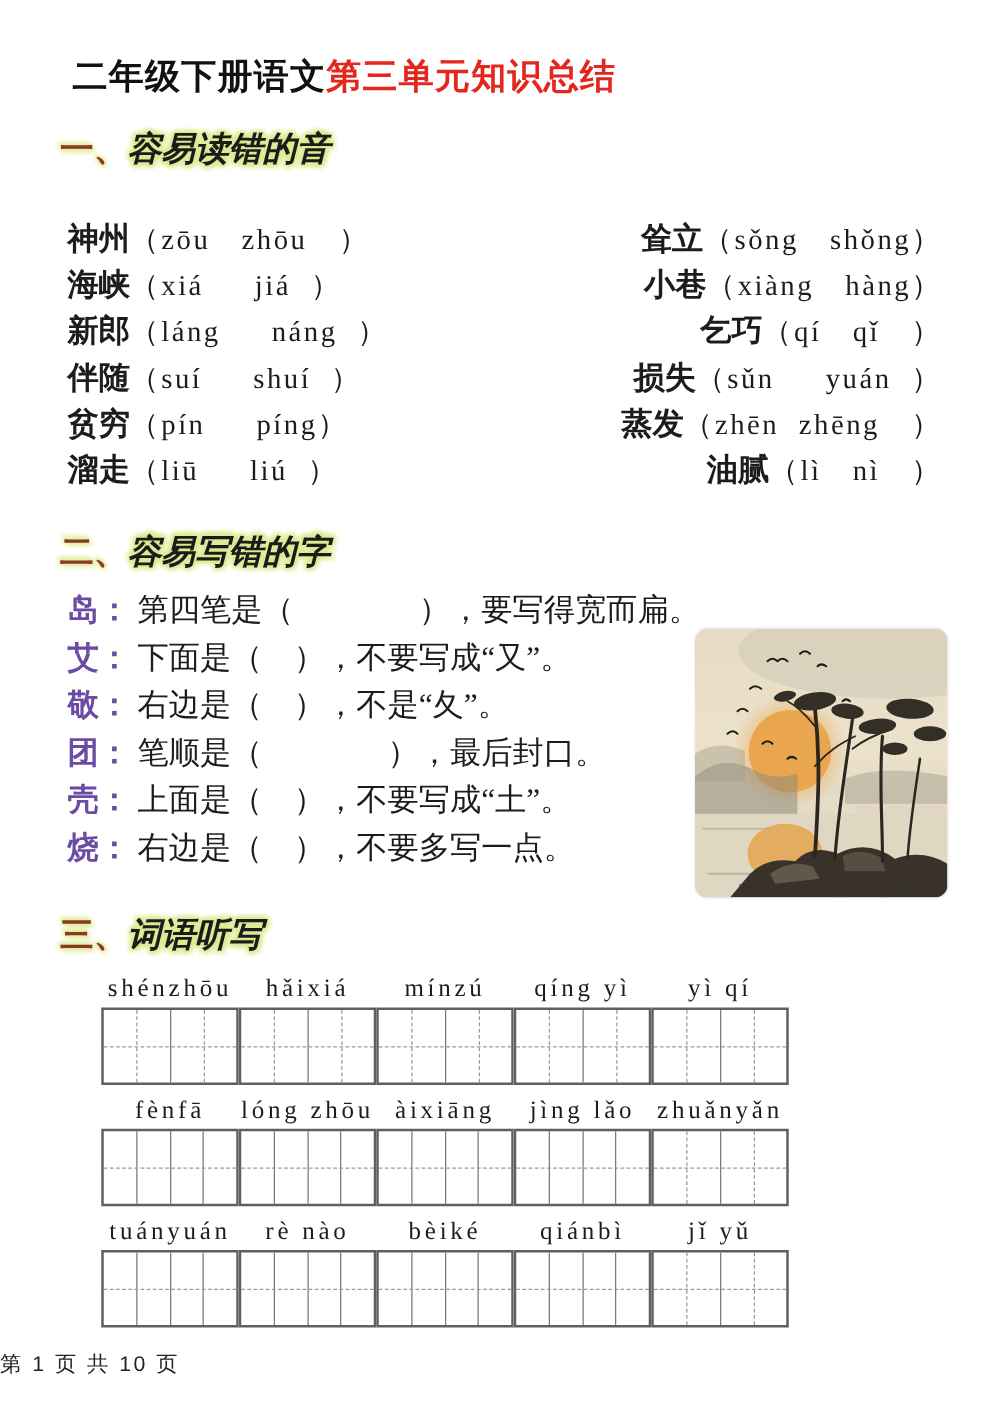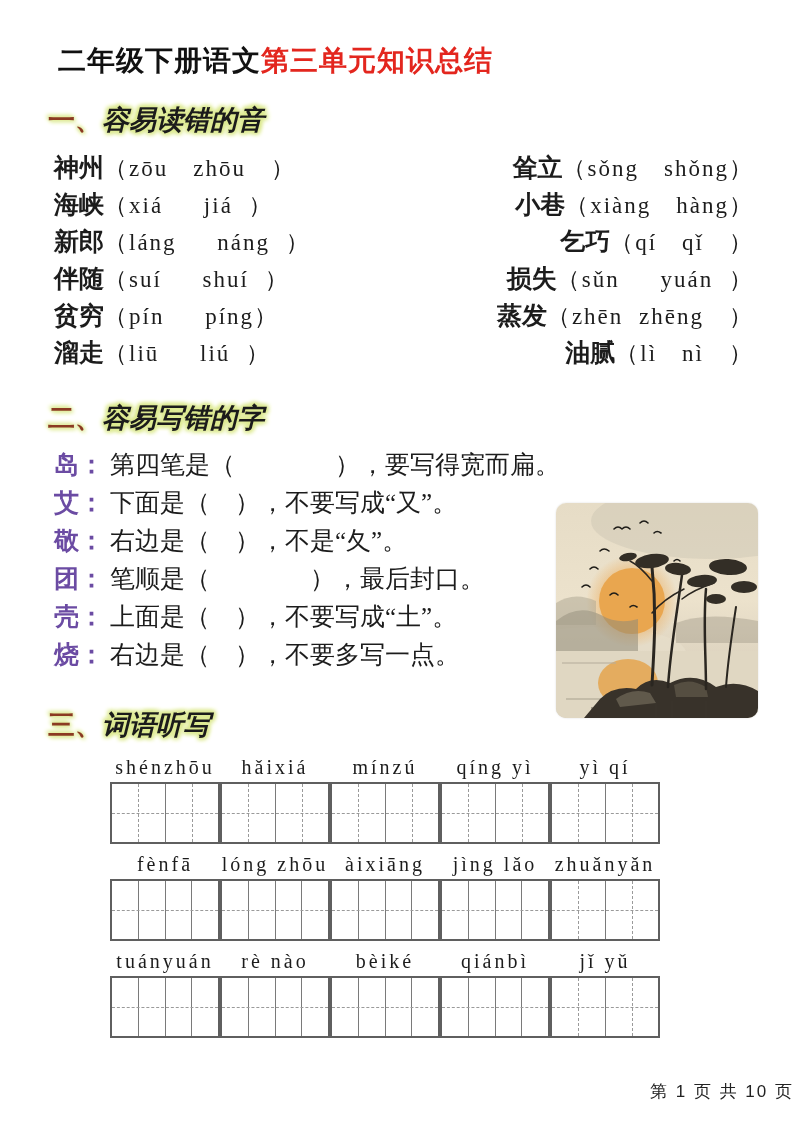--- a/index.html
+++ b/index.html
@@ -42,21 +42,21 @@
   .sec-heading .sec-text{
     color:#1b1b1b;
     text-shadow:0 0 3px #dce98f,0 0 5px #dce98f,2px 2px 4px #dce98f,-2px -2px 4px #dce98f,2px -2px 4px #dce98f,-2px 2px 4px #dce98f;
     font-style:italic;
   }
   .mt30{margin-top:30px;}
   .mt32{margin-top:34px;}
 
   
   .s1-cols{display:flex;margin-left:6px;}
-  .s1-col{display:flex;flex-direction:column;}
+  .s1-col{display:flex;flex-direction:column;margin-top:24px;}
   .s1-col.left{width:390px;}
   .s1-col.right{flex:1;text-align:right;}
   .s1-row{height:37px;line-height:37px;font-size:25px;white-space:nowrap;}
   .s1-row .word{font-weight:600;}
   .s1-row .pinyin{
     font-family:"Liberation Serif",serif;
     font-size:23px;
     letter-spacing:2px;
     word-spacing:8px;
   }
@@ -72,21 +72,21 @@
     position:absolute;
     left:556px;top:503px;
     width:202px;height:215px;
     border-radius:10px;
     overflow:hidden;
     box-shadow:0 0 2px rgba(0,0,0,.15);
   }
 
   
   .dict{margin-left:4px;}
-  .dict-row{display:flex;justify-content:flex-end;margin-bottom:7px;width:608px;}
+  .dict-row{display:flex;justify-content:center;margin-bottom:7px;width:608px;}
   .d-cell{display:flex;flex-direction:column;align-items:center;}
   .d-label{
     height:26px;line-height:26px;
     font-family:"Liberation Serif",serif;
     font-size:20px;
     letter-spacing:3px;
     white-space:nowrap;
   }
   .gridbox{
     position:relative;
@@ -104,21 +104,21 @@
     border-top:1.5px dashed #9a9a9a;
   }
   .box2 .cell::before{ 
     content:"";position:absolute;top:0;bottom:0;left:50%;
     border-left:1.5px dashed #9a9a9a;
   }
 
   
   .footer{
     position:absolute;left:0;right:0;top:1080px;
-    text-align:right;
+    text-align:left;
     font-family:"Liberation Sans",sans-serif;
     font-size:17px;
     letter-spacing:2px;
     color:#222222;
   }
 </style>
 </head>
 <body>
 
 <div class="page">

